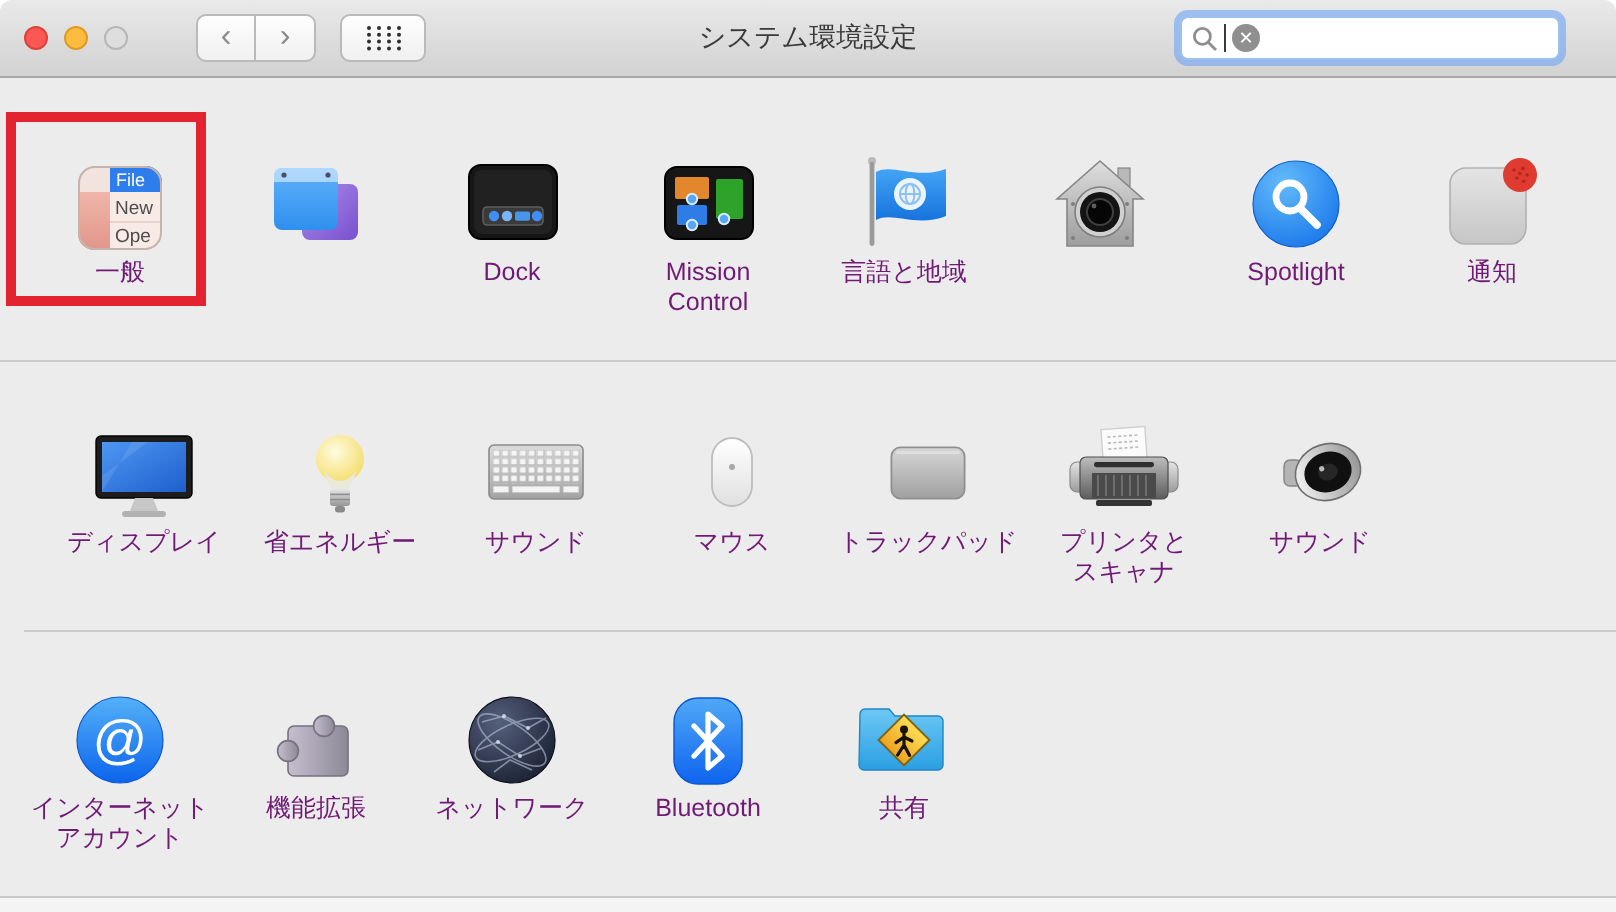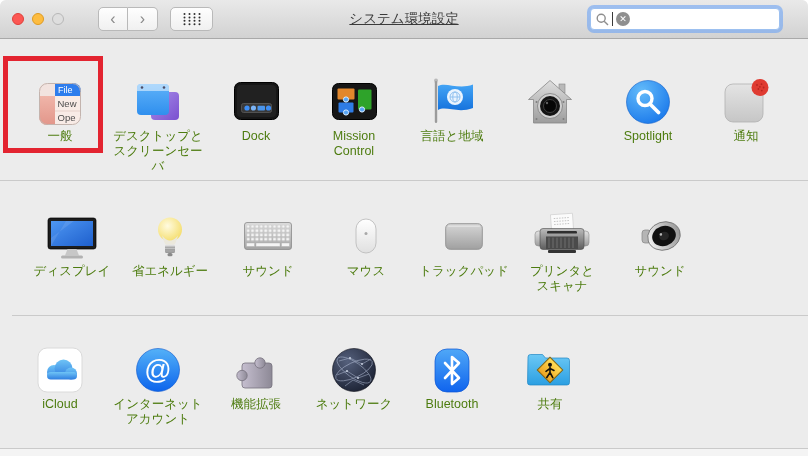--- a/index.html
+++ b/index.html
@@ -3,21 +3,21 @@
 <meta charset="utf-8">
 <style>
   html,body{margin:0;padding:0;background:#fff;width:808px;height:456px;overflow:hidden;
     font-family:"Liberation Sans",sans-serif;-webkit-font-smoothing:antialiased;}
   .window{position:relative;width:808px;height:456px;background:#ececec;
     border-radius:6px 6px 0 0;overflow:hidden;}
   
   .titlebar{position:relative;height:38px;background:linear-gradient(#e9e9e9,#d2d2d2);
     border-bottom:1px solid #a9a9a9;border-radius:6px 6px 0 0;}
   .win-title{position:absolute;left:0;right:0;top:0;line-height:38px;text-align:center;
-    font-size:13.5px;color:#3a3a3a;text-decoration:underline;}
+    font-size:13.5px;color:#3a3a3a;}
   .lights{position:absolute;left:12px;top:13px;display:flex;gap:8px;}
   .light{width:12px;height:12px;border-radius:50%;box-sizing:border-box;}
   .light.close{background:#fc5753;border:1px solid #df403a;}
   .light.min{background:#fdbc40;border:1px solid #de9b22;}
   .light.zoomb{background:#dedede;border:1px solid #b7b7b7;}
   .navgroup{position:absolute;left:98px;top:7px;display:flex;}
   .navbtn{width:30px;height:24px;box-sizing:border-box;background:linear-gradient(#fefefe,#f0f0f0);
     border:1px solid #b9b9b9;color:#8a8a8a;font-size:16px;line-height:21px;text-align:center;}
   .navbtn.back{border-radius:5px 0 0 5px;}
   .navbtn.fwd{border-radius:0 5px 5px 0;border-left:none;}
@@ -35,21 +35,21 @@
     font-size:9px;line-height:14px;text-align:center;}
   
   .prefrow{display:flex;padding-left:11px;box-sizing:border-box;border-bottom:1px solid #cacaca;}
   .row1{height:142px;padding-top:38px;}
   .row2{height:135px;padding-top:31px;margin-left:12px;}
   .row3{height:133px;padding-top:27px;}
   .bottomstrip{height:8px;background:#f4f4f4;}
   .cell{width:98px;flex:none;display:flex;flex-direction:column;align-items:center;cursor:default;}
   .iconbox{height:48px;display:flex;align-items:flex-end;justify-content:flex-start;}
   .row3 .iconbox{height:50px;}
-  .plabel{margin-top:4px;font-size:12.5px;line-height:15px;color:#4d7c0f;text-align:center;
+  .plabel{margin-top:4px;font-size:12.5px;line-height:15px;color:#701a75;text-align:center;
     white-space:pre-line;}
   
   .annotation-box{position:absolute;left:3px;top:56px;width:100px;height:97px;box-sizing:border-box;
     border:5px solid #e32430;z-index:20;pointer-events:none;}
 </style>
 </head>
 <body>
 
 <div class="window">
 
@@ -139,22 +139,20 @@
                 <stop offset="1" stop-color="#2f8fee"></stop>
               </linearGradient>
             </defs>
           <rect x="17" y="11" width="28" height="28" rx="4" fill="url(#dsp)"></rect>
           <rect x="3" y="3" width="32" height="31" rx="4" fill="url(#dsb)"></rect>
           <path d="M3 7 a4 4 0 0 1 4-4 h24 a4 4 0 0 1 4 4 v3 H3 z" fill="#ffffff" opacity="0.5"></path>
           <circle cx="8" cy="6.5" r="1.3" fill="#4d4d66"></circle>
           <circle cx="30" cy="6.5" r="1.3" fill="#4d4d66"></circle>
         </svg>
       </div>
-      <div class="plabel">デスクトップと
-スクリーンセーバ</div>
     </div>
 
     <div class="cell">
       <div class="iconbox" style="align-items:center;">
         <svg width="45" height="38" viewBox="0 0 45 38">
           <rect x="0.5" y="0.5" width="44" height="37" rx="6" fill="#161616" stroke="#000"></rect>
           <rect x="3" y="3" width="39" height="32" rx="4" fill="#212121"></rect>
           <rect x="7.5" y="21.5" width="30" height="9" rx="2" fill="#3a3a3a" stroke="#5c5c5c" stroke-width="0.8"></rect>
           <circle cx="13" cy="26" r="2.6" fill="#3e8ef4"></circle>
           <circle cx="19.5" cy="26" r="2.6" fill="#7ab4f7"></circle>
@@ -433,40 +431,20 @@
             <circle cx="24.5" cy="18.5" r="1.3" fill="#b9b9b9"></circle>
           </g>
         </svg>
       </div>
       <div class="plabel">サウンド</div>
     </div>
   </section>
 
   <section class="prefrow row3">
 
-    <div class="cell">
-      <div class="iconbox">
-        <svg width="46" height="46" viewBox="0 0 46 46">
-          <defs>
-              <linearGradient id="icl" x1="0" y1="0" x2="0" y2="1">
-                <stop offset="0" stop-color="#6fc4f6"></stop>
-                <stop offset="1" stop-color="#2e7de0"></stop>
-              </linearGradient>
-            </defs>
-          <rect x="1" y="1" width="44" height="44" rx="9" fill="#ffffff" stroke="#dadada"></rect>
-          <g fill="url(#icl)">
-            <circle cx="17" cy="25" r="7"></circle>
-            <circle cx="26.5" cy="21.5" r="9"></circle>
-            <circle cx="34" cy="26.5" r="6"></circle>
-            <rect x="10" y="25" width="30" height="7.5" rx="3.75"></rect>
-          </g>
-        </svg>
-      </div>
-      <div class="plabel">iCloud</div>
-    </div>
 
     <div class="cell">
       <div class="iconbox">
         <svg width="46" height="46" viewBox="0 0 46 46">
           <defs>
               <linearGradient id="iag" x1="0" y1="0" x2="0" y2="1">
                 <stop offset="0" stop-color="#54b1f8"></stop>
                 <stop offset="1" stop-color="#0c64ec"></stop>
               </linearGradient>
             </defs>

